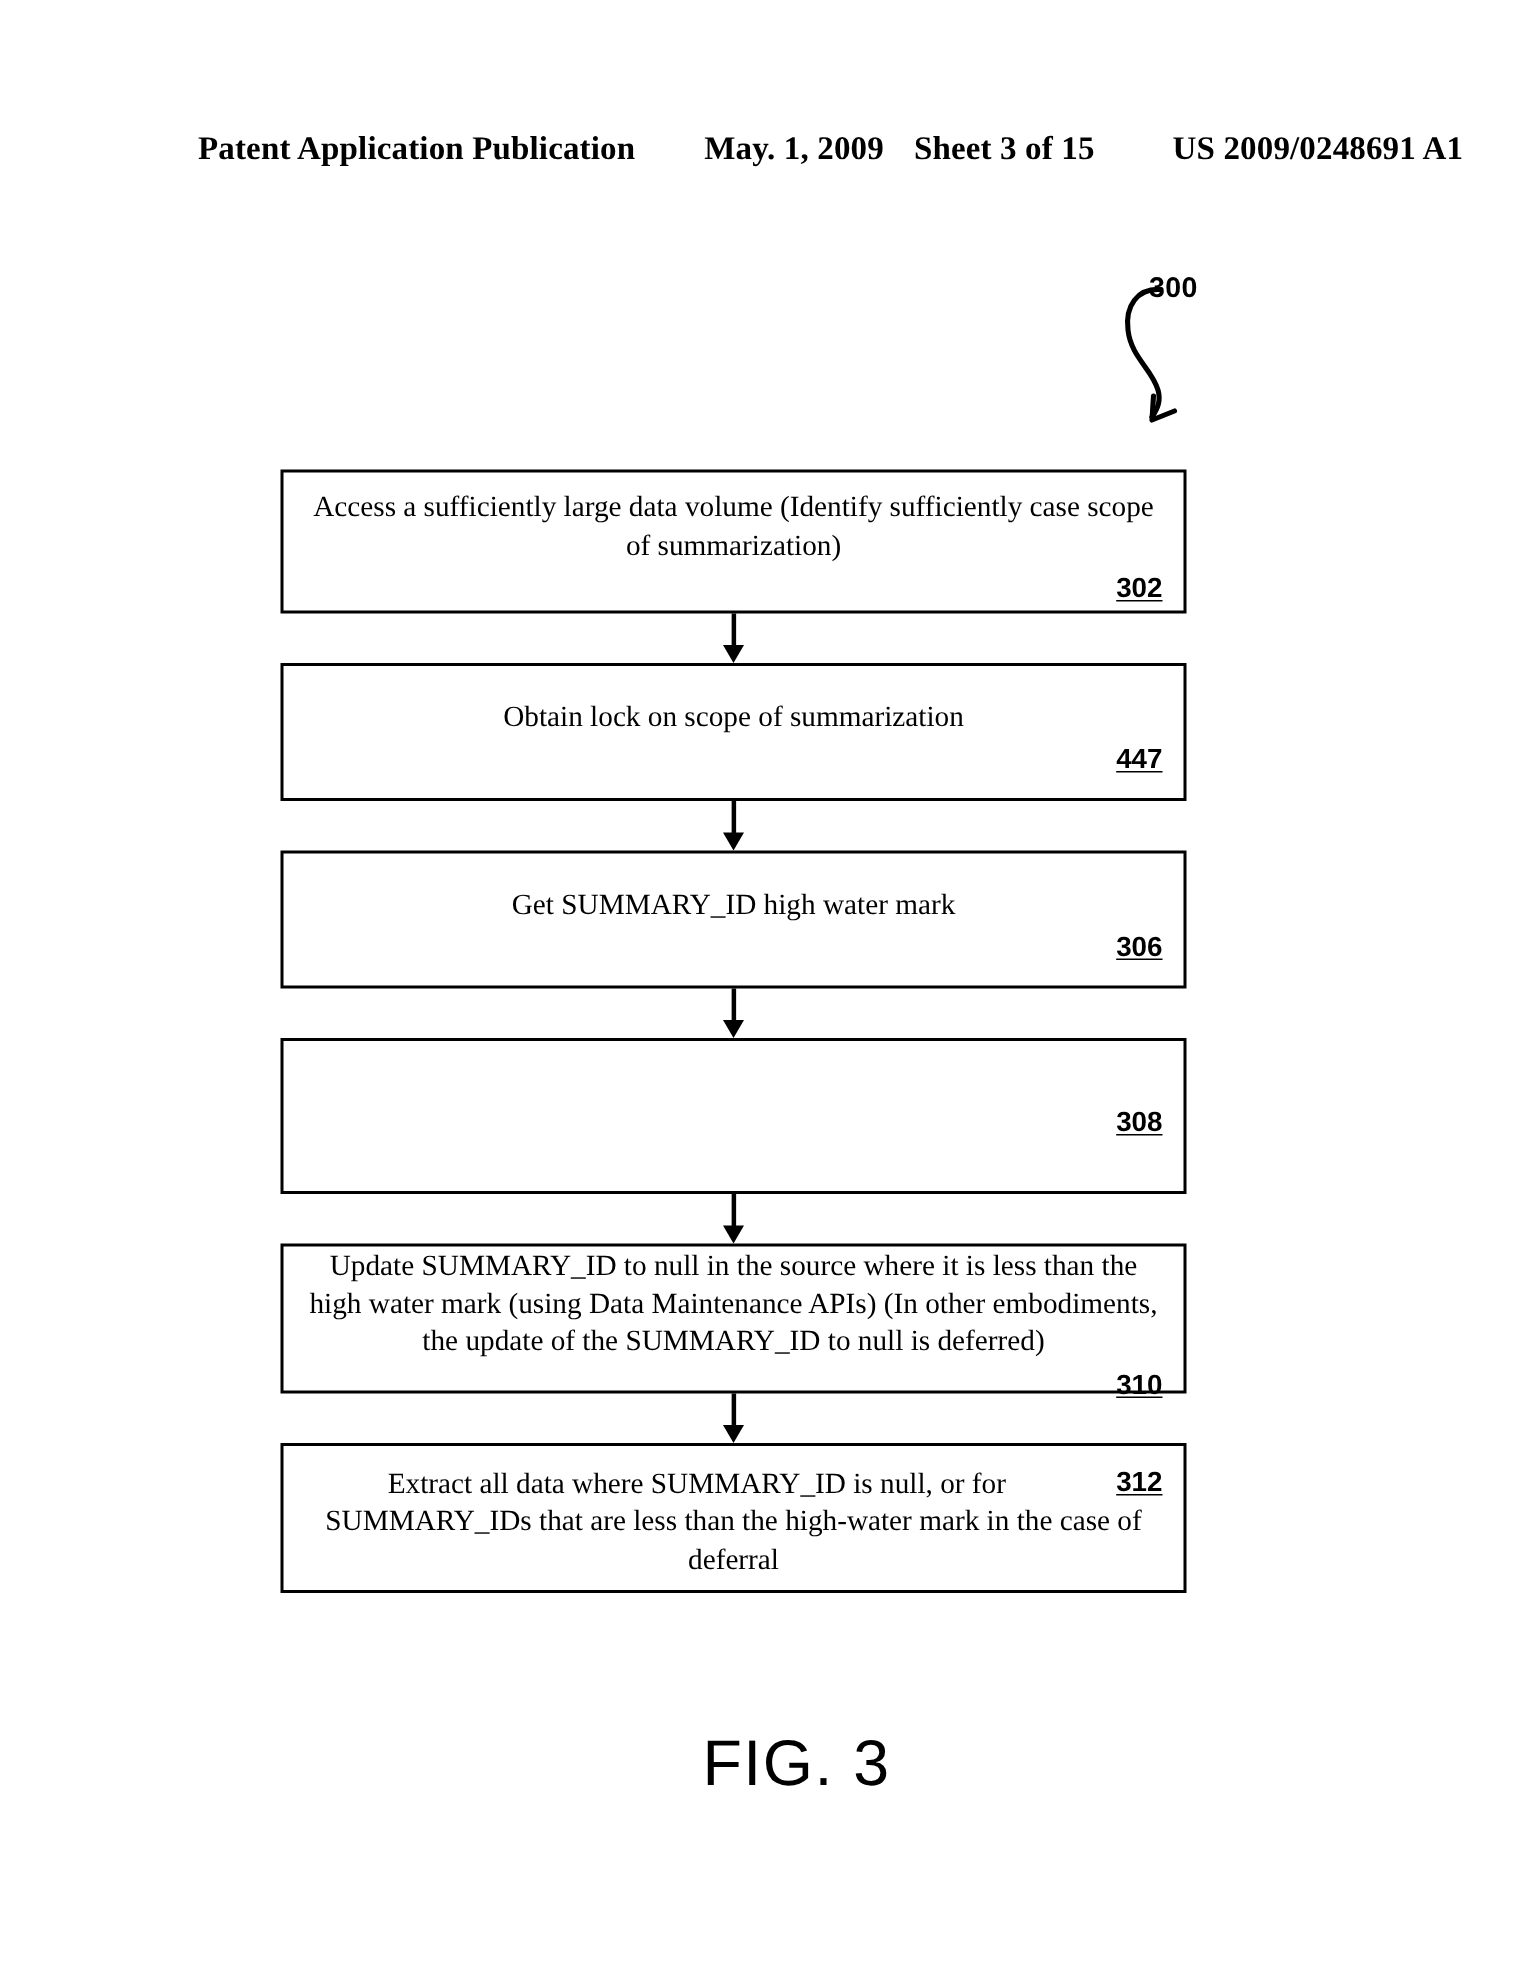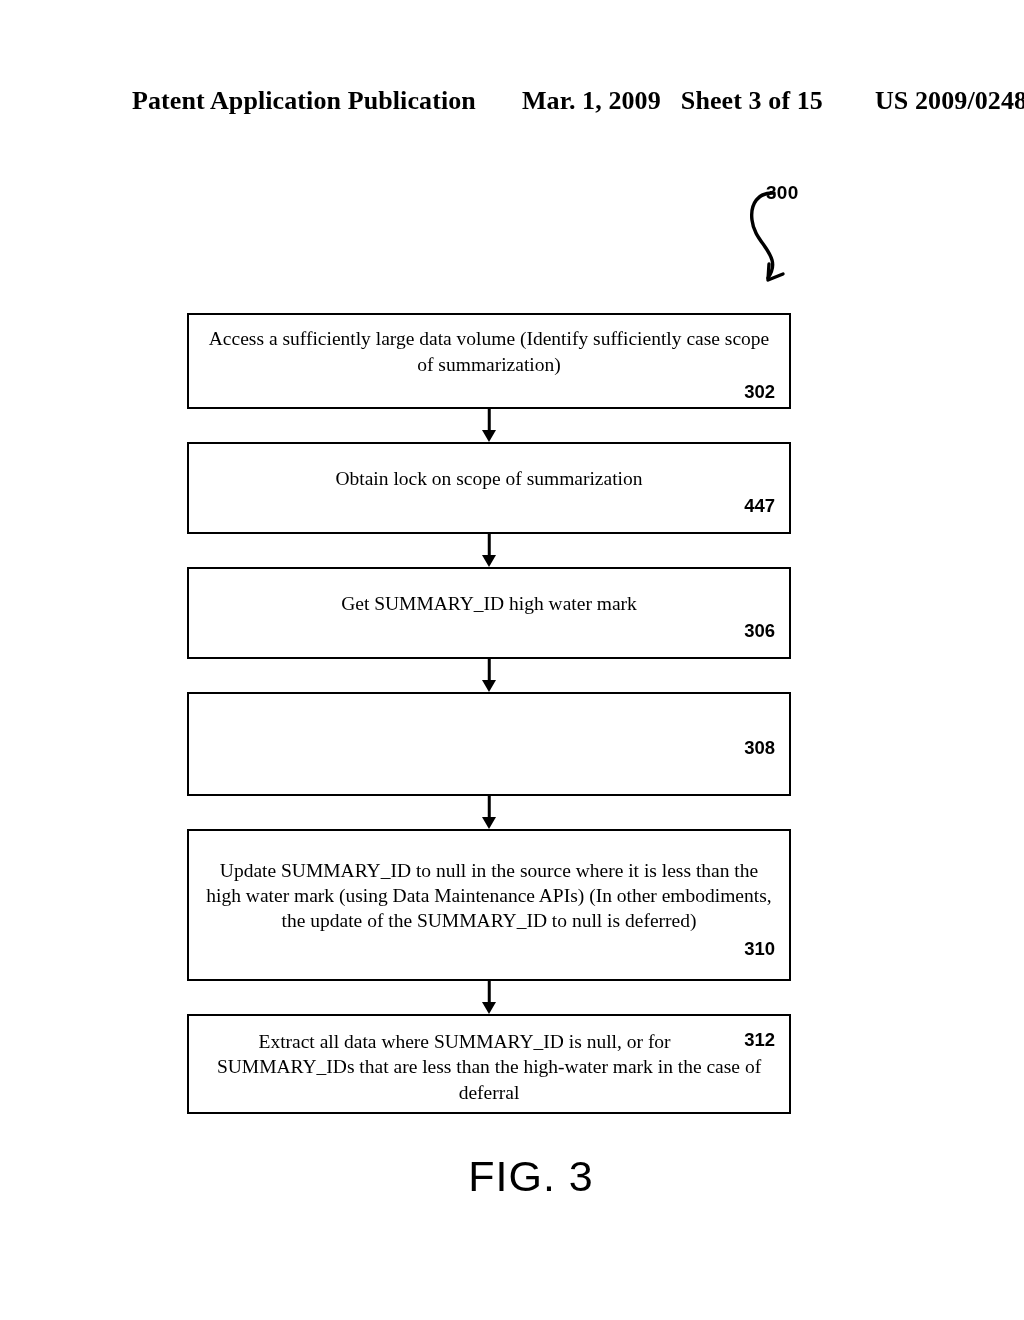--- a/index.html
+++ b/index.html
@@ -18,21 +18,21 @@
 
   
   .page-header {
     position: absolute;
     left: 132px;
     top: 86px;
     width: 760px;
     display: flex;
     align-items: baseline;
     font-weight: bold;
-    font-size: 26px;
+    font-size: 22px;
     letter-spacing: 0.1px;
     white-space: nowrap;
   }
   .hdr-pub      { }
   .hdr-date     { margin-left: 46px; }
   .hdr-sheet    { margin-left: 20px; }
   .hdr-patno    { margin-left: 52px; }
 
   
   #flow {
@@ -58,41 +58,42 @@
     font-size: 19.5px;
     line-height: 1.30;
   }
   .node-text i { font-style: italic; }
 
   
   .ref {
     font-family: "Liberation Sans", "DejaVu Sans", sans-serif;
     font-weight: bold;
     font-size: 18.5px;
+    text-decoration: underline;
     text-underline-offset: 2px;
     line-height: 1;
   }
   .ref-row {
     display: block;
     text-align: right;
     margin-top: 6px;
   }
   
   .ref-inline {
     float: right;
     margin-left: 18px;
     margin-top: 2px;
   }
 
   
   .h302 { height: 96px; }
   .h304 { height: 92px; }
   .h306 { height: 92px; }
   .h308 { height: 104px; }
-  .h310 { height: 152px; }
+  .h310 { height: 100px; }
   .h312 { height: 100px; }
 
   
   .connector {
     position: relative;
     height: 33px;
     width: 100%;
   }
   .connector .stem {
     position: absolute;
@@ -145,21 +146,21 @@
     font-size: 43px;
     letter-spacing: 1px;
     margin-left: 19px;
   }
 </style>
 </head>
 <body>
 
 <div class="page-header">
   <span class="hdr-pub">Patent Application Publication</span>
-  <span class="hdr-date">Mar. 1, 2009</span>
+  <span class="hdr-date">May. 1, 2009</span>
   <span class="hdr-sheet">Sheet 3 of 15</span>
   <span class="hdr-patno">US 2009/0248691 A1</span>
 </div>
 
 <div id="lead">
   <span class="lead-label">300</span>
   <svg width="150" height="110" viewBox="0 0 150 110">
     <path d="M 46 11 C 30 10, 22 22, 24 38 C 26 56, 40 64, 44 78 C 46 85, 44 90, 40 96" fill="none" stroke="#000" stroke-width="3.4" stroke-linecap="round"></path>
     <path d="M 40 98 L 41 82 M 40 98 L 55 92" fill="none" stroke="#000" stroke-width="3.4" stroke-linecap="round"></path>
   </svg>

